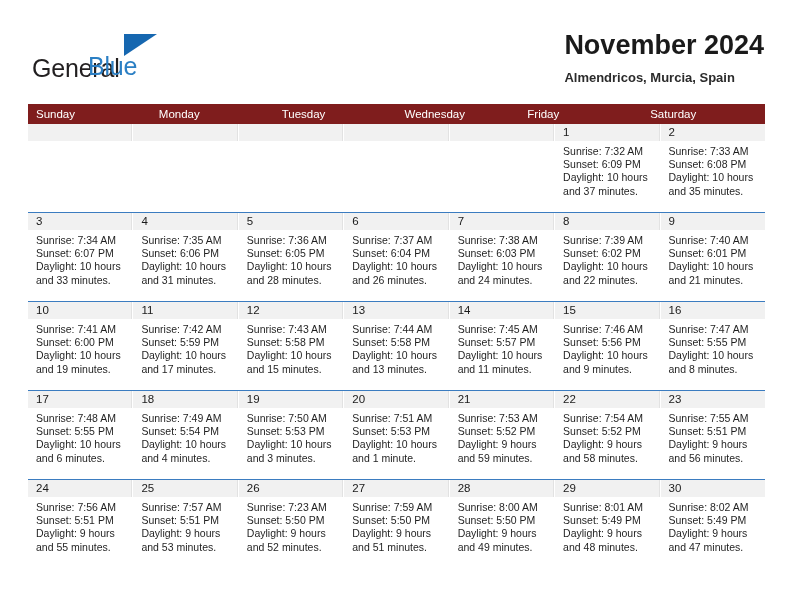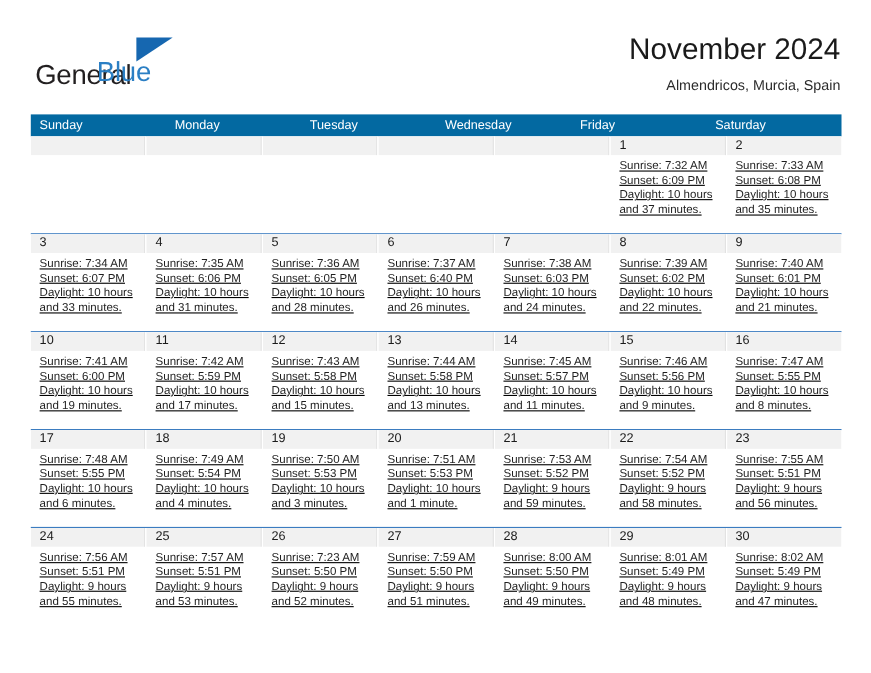--- a/index.html
+++ b/index.html
@@ -61,21 +61,21 @@
     top: 2px;
     width: 0;
     height: 0;
     border-left: 33px solid #1667b0;
     border-bottom: 22px solid transparent;
   }
   .titles {
     position: absolute;
     right: 0;
     top: 0;
-    text-align: right;
+    font-weight: bold;
   }
   .month-title {
     font-size: 27px;
     color: #1a1a1a;
     line-height: 34px;
     white-space: nowrap;
   }
   .location {
     font-size: 13px;
     color: #2b2b2b;
@@ -86,21 +86,21 @@
 
   
   .calendar {
     position: absolute;
     left: 28px;
     top: 104px;
     width: 737px;
   }
   .weekday-row {
     display: flex;
-    background: #0369a1;
+    background: #7f1d1d;
     height: 20px;
   }
   .weekday {
     flex: 1 1 0;
     color: #ffffff;
     font-size: 11.5px;
     line-height: 20px;
     padding-left: 8px;
     box-sizing: border-box;
     white-space: nowrap;
@@ -132,21 +132,20 @@
   }
   .daycell:last-child .daynum-band { border-right: none; }
   .daynum {
     font-size: 11.5px;
     color: #1a1a1a;
     line-height: 17px;
     padding-left: 8px;
   }
   .cellbody {
     padding: 4px 6px 0 8px;
-    text-decoration: underline;
   }
   .cellbody div {
     font-size: 10.5px;
     line-height: 13.2px;
     color: #1f1f1f;
     white-space: nowrap;
   }
   .empty .daynum-band { background: #f1f1f1; }
 </style>
 </head>
@@ -258,21 +257,21 @@
               <div>Daylight: 10 hours</div>
               <div>and 28 minutes.</div>
             </div>
           </div>
           <div class="daycell">
             <div class="daynum-band">
               <div class="daynum">6</div>
             </div>
             <div class="cellbody">
               <div>Sunrise: 7:37 AM</div>
-              <div>Sunset: 6:40 PM</div>
+              <div>Sunset: 6:04 PM</div>
               <div>Daylight: 10 hours</div>
               <div>and 26 minutes.</div>
             </div>
           </div>
           <div class="daycell">
             <div class="daynum-band">
               <div class="daynum">7</div>
             </div>
             <div class="cellbody">
               <div>Sunrise: 7:38 AM</div>

